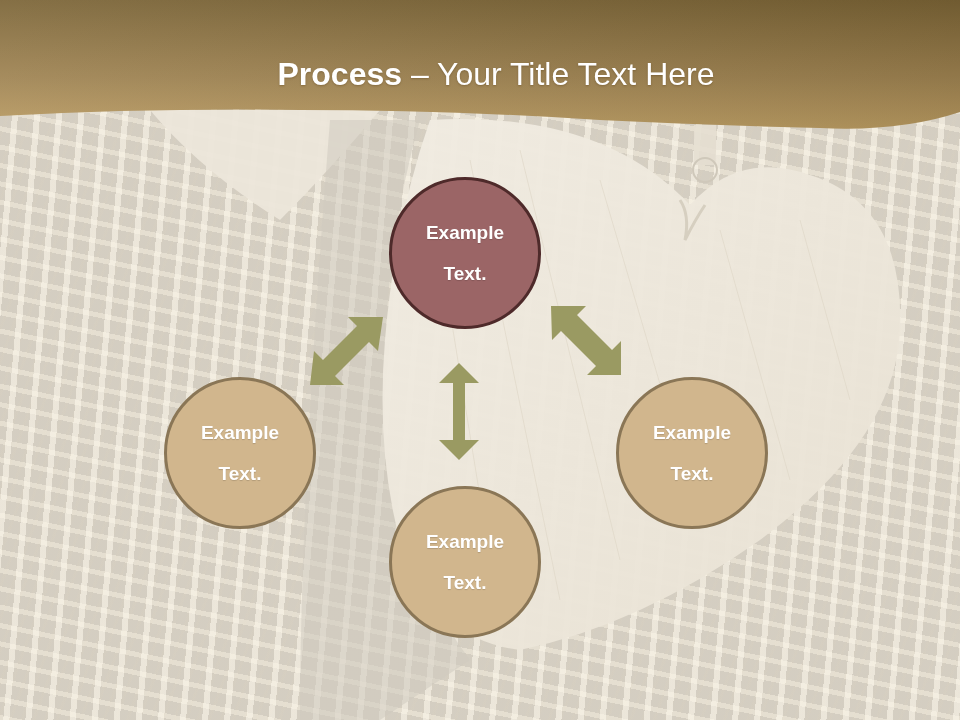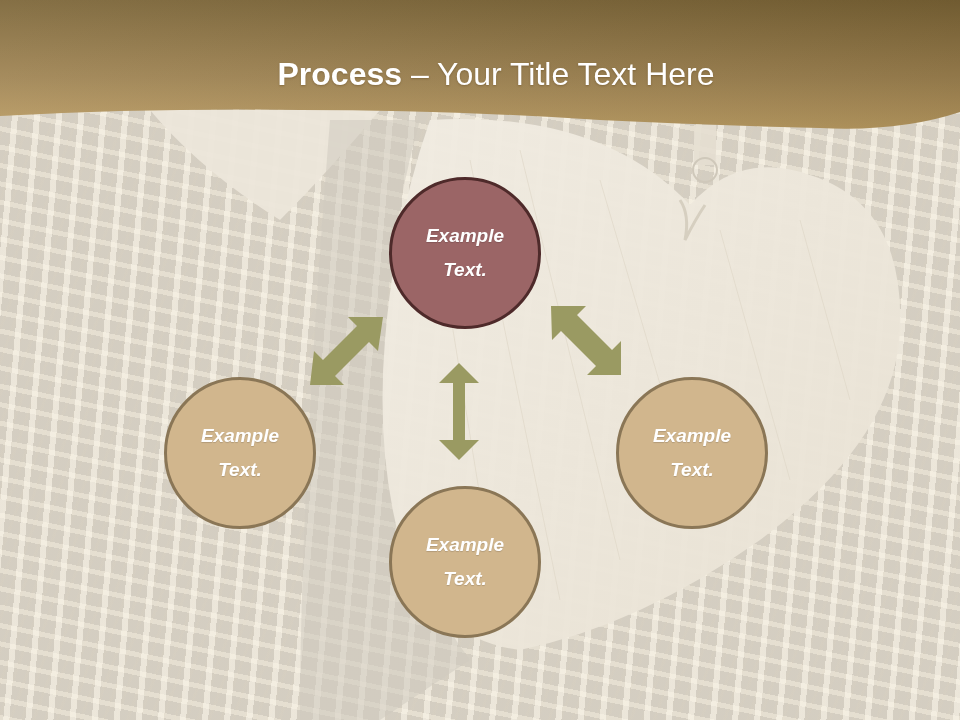--- a/index.html
+++ b/index.html
@@ -20,22 +20,22 @@
       font-family: "Liberation Sans", sans-serif;
       text-shadow: 0 1px 2px rgba(80,55,20,0.35);
     }
     .title .bold { font-weight: bold; }
     .node {
       position: absolute; width: 152px; height: 152px; border-radius: 50%;
       box-sizing: border-box; display: flex; align-items: center; justify-content: center;
       text-align: center;
     }
     .node span {
-      color: #ffffff; font-family: "Liberation Sans", sans-serif; font-style: italic; font-weight: bold;
-      font-size: 19px; line-height: 34px; width: 110px; display: block;
+      color: #ffffff; font-family: "Liberation Sans", sans-serif; font-weight: bold;
+      font-size: 19px; line-height: 41px; width: 110px; display: block;
       text-shadow: 0 1px 1px rgba(0,0,0,0.15);
     }
     .node-primary { background: #9b6566; border: 3px solid #4e2a2a; }
     .node-secondary { background: #d1b68d; border: 3px solid #8a7656; }
     .arrows { position: absolute; left: 0; top: 0; }
   </style>
 </head>
 <body>
 
 <div class="slide">

